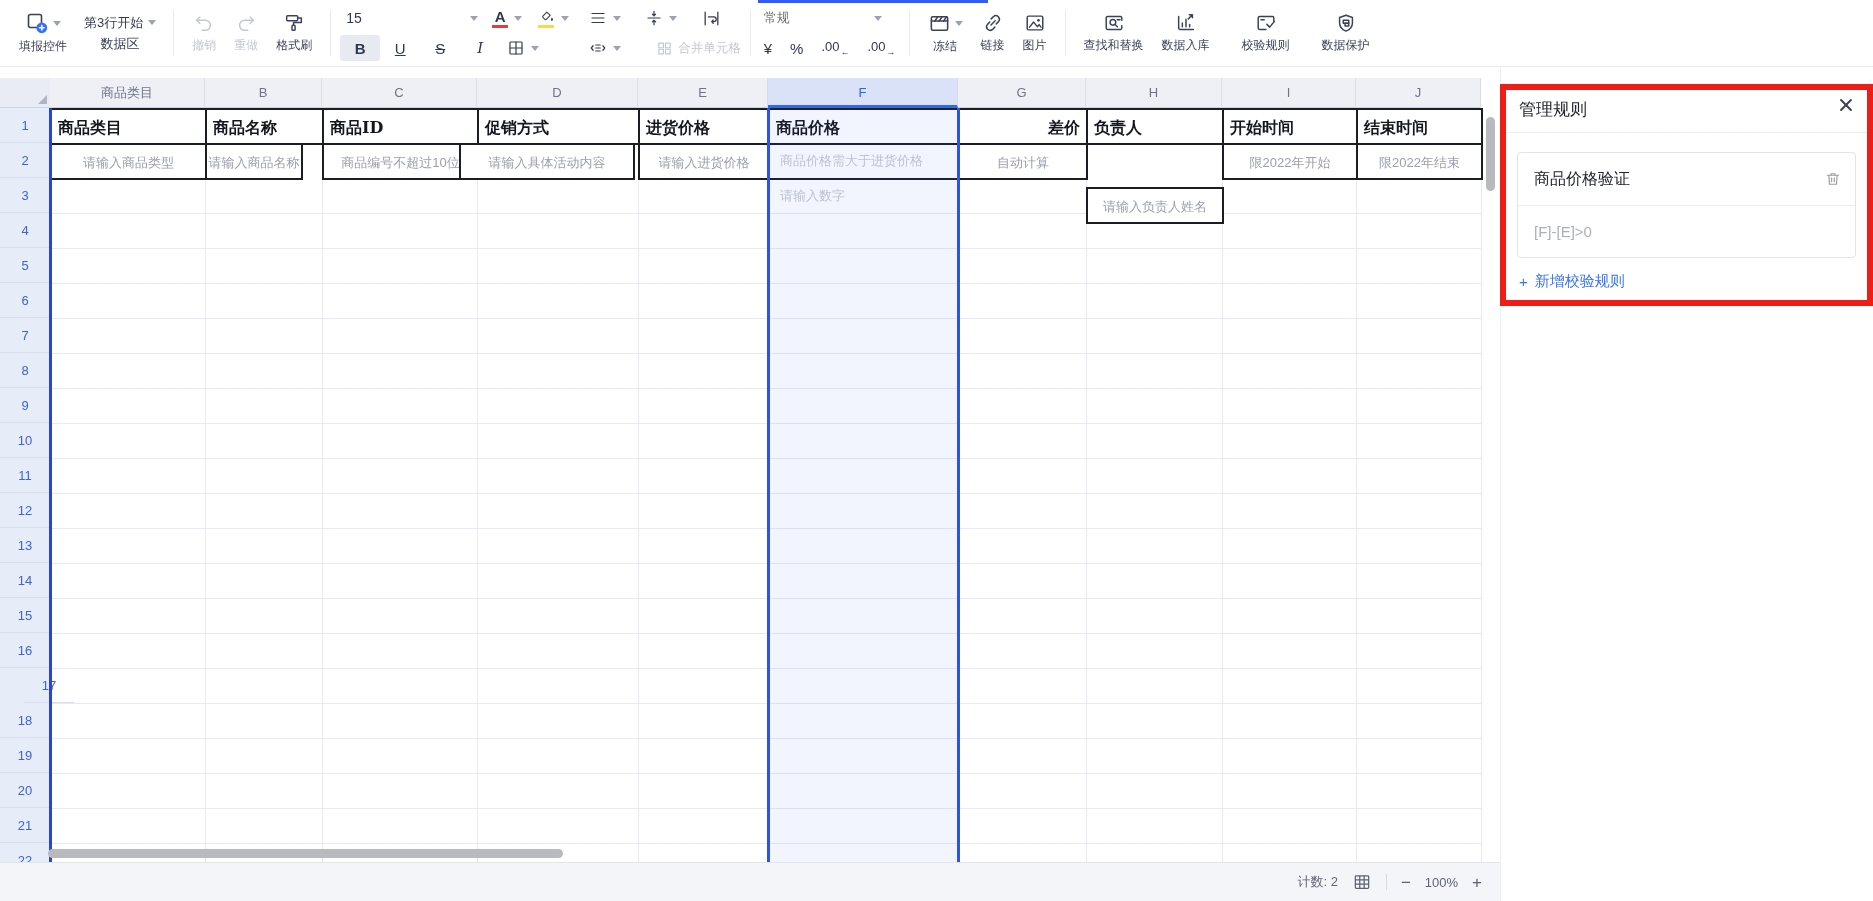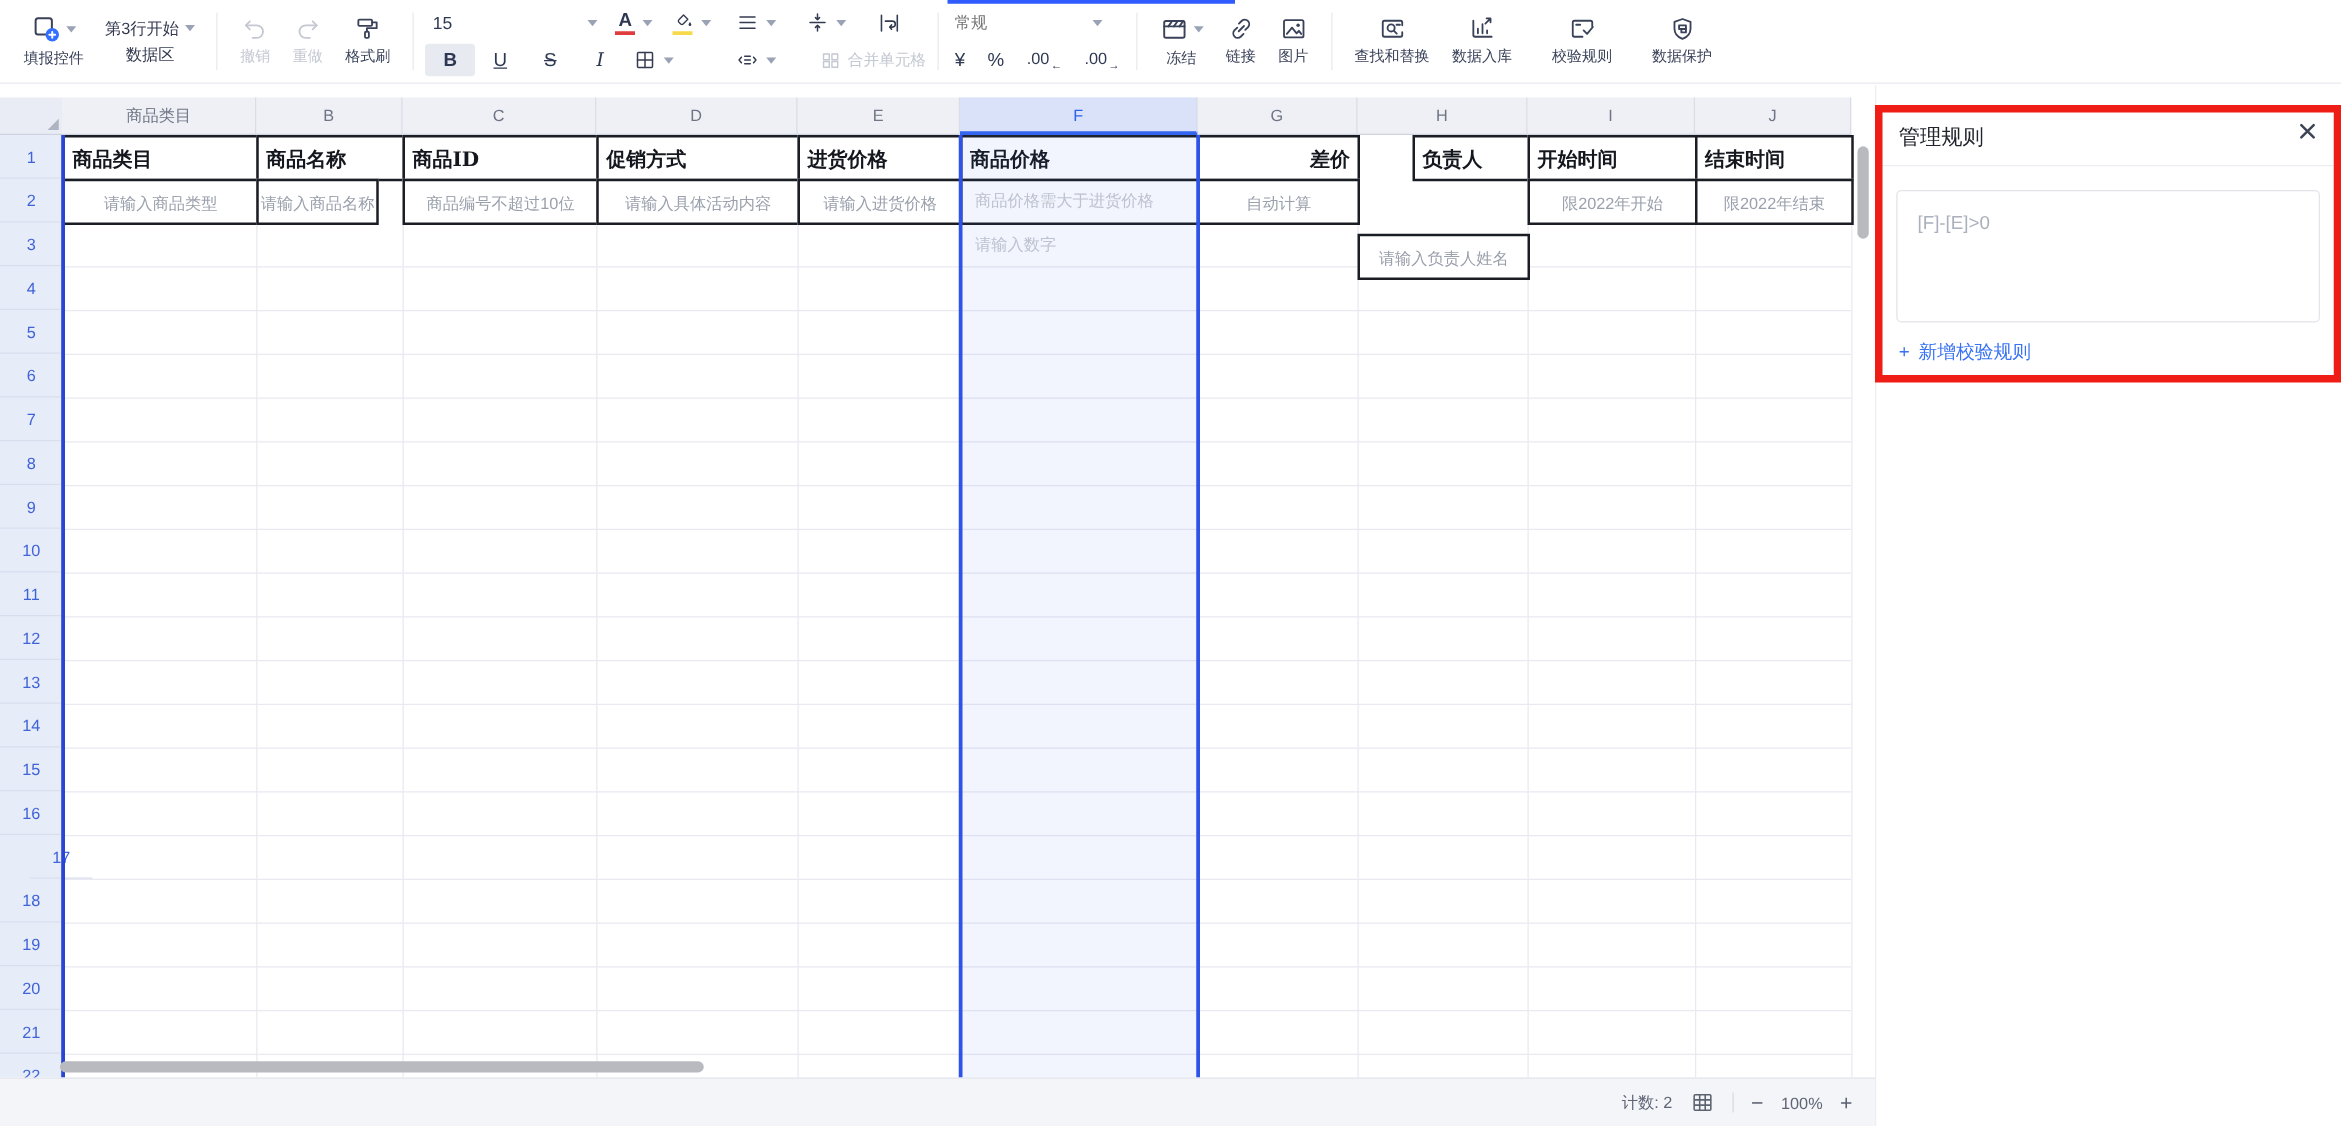--- a/index.html
+++ b/index.html
@@ -392,30 +392,30 @@
       <div class="abs hline" style="left: 50px; top: 705px; width: 1431px;"></div>
       <div class="abs hline" style="left: 50px; top: 740px; width: 1431px;"></div>
       <div class="abs hline" style="left: 50px; top: 775px; width: 1431px;"></div>
       <div class="abs cell-r1" style="left: 50px; top: 40px; width: 157px; z-index: 3;">商品类目</div>
       <div class="abs cell-r2" style="left: 50px; top: 75px; width: 157px; z-index: 3;">请输入商品类型</div>
       <div class="abs cell-r1" style="left: 205px; top: 40px; width: 119px; z-index: 3;">商品名称</div>
       <div class="abs cell-r2" style="left: 205px; top: 75px; width: 98px; z-index: 3;">请输入商品名称</div>
       <div class="abs cell-r1" style="left: 322px; top: 40px; width: 157px; z-index: 3;">商品ID</div>
       <div class="abs cell-r2" style="left: 322px; top: 75px; width: 157px; z-index: 3;">商品编号不超过10位</div>
       <div class="abs cell-r1" style="left: 477px; top: 40px; width: 163px; z-index: 3;">促销方式</div>
-      <div class="abs cell-r2" style="left: 477px; top: 75px; width: 163px; z-index: 3;">请输入具体活动内容</div>
+      <div class="abs cell-r2" style="left: 459px; top: 75px; width: 176px; z-index: 3;">请输入具体活动内容</div>
       <div class="abs cell-r1" style="left: 638px; top: 40px; width: 132px; z-index: 3;">进货价格</div>
       <div class="abs cell-r2" style="left: 638px; top: 75px; width: 132px; z-index: 3;">请输入进货价格</div>
       <div class="abs cell-r1" style="left: 768px; top: 40px; width: 192px; z-index: 3;">商品价格</div>
       <div class="abs cell-r2" style="left: 768px; top: 75px; width: 192px; z-index: 3;"></div>
       <div class="abs f-ph" style="left: 770px; top: 75px; width: 186px; overflow: hidden;">商品价格需大于进货价格</div>
       <div class="abs f-ph" style="left: 770px; top: 110px; width: 186px; overflow: hidden;">请输入数字</div>
       <div class="abs cell-r1 alignR" style="left: 958px; top: 40px; width: 130px; z-index: 3;">差价</div>
       <div class="abs cell-r2" style="left: 958px; top: 75px; width: 130px; z-index: 3;">自动计算</div>
-      <div class="abs cell-r1" style="left: 1086px; top: 40px; width: 138px; z-index: 3; margin-left: 44px;">负责人</div>
+      <div class="abs cell-r1" style="left: 1086px; top: 40px; width: 138px; z-index: 3;">负责人</div>
       <div class="abs cell-r2" style="left: 1086px; top: 75px; width: 138px; z-index: 3; margin-top: 44px;">请输入负责人姓名</div>
       <div class="abs cell-r1" style="left: 1222px; top: 40px; width: 136px; z-index: 3;">开始时间</div>
       <div class="abs cell-r2" style="left: 1222px; top: 75px; width: 136px; z-index: 3;">限2022年开始</div>
       <div class="abs cell-r1" style="left: 1356px; top: 40px; width: 127px; z-index: 3;">结束时间</div>
       <div class="abs cell-r2" style="left: 1356px; top: 75px; width: 127px; z-index: 3;">限2022年结束</div>
       <div class="abs a-border" style="left: 49px; top: 40px; height: 754px;"></div>
       <div class="abs f-overlay" style="left: 767px; width: 193px;"></div>
       <div class="abs hscroll"></div>
       <div class="abs vscroll"></div>
     </div>
@@ -433,20 +433,29 @@
   </div>
 
   <div class="panel">
     <div class="panel-title">管理规则</div>
     <div class="panel-close">
         <span class="b1"></span>
         <span class="b2"></span>
       </div>
     <div class="panel-divider"></div>
     <div class="rule-card">
+      <div class="rule-head">
+        <span class="rule-name">商品价格验证</span>
+        <svg width="18" height="18" viewBox="0 0 24 24" style="stroke:#9aa0ab;fill:none;stroke-width:1.6;stroke-linecap:round;">
+          <path d="M4.5 7h15"></path>
+            <path d="M9.5 7V5h5v2"></path>
+            <path d="M6.5 7l.8 12h9.4l.8-12"></path>
+            <path d="M10.2 10.5v5M13.8 10.5v5"></path>
+        </svg>
+      </div>
       <div class="rule-formula">[F]-[E]&gt;0</div>
     </div>
     <div class="add-rule">
       <span>+</span>
       <span>新增校验规则</span>
     </div>
   </div>
 
   <div class="red-box"></div>
 </div>

